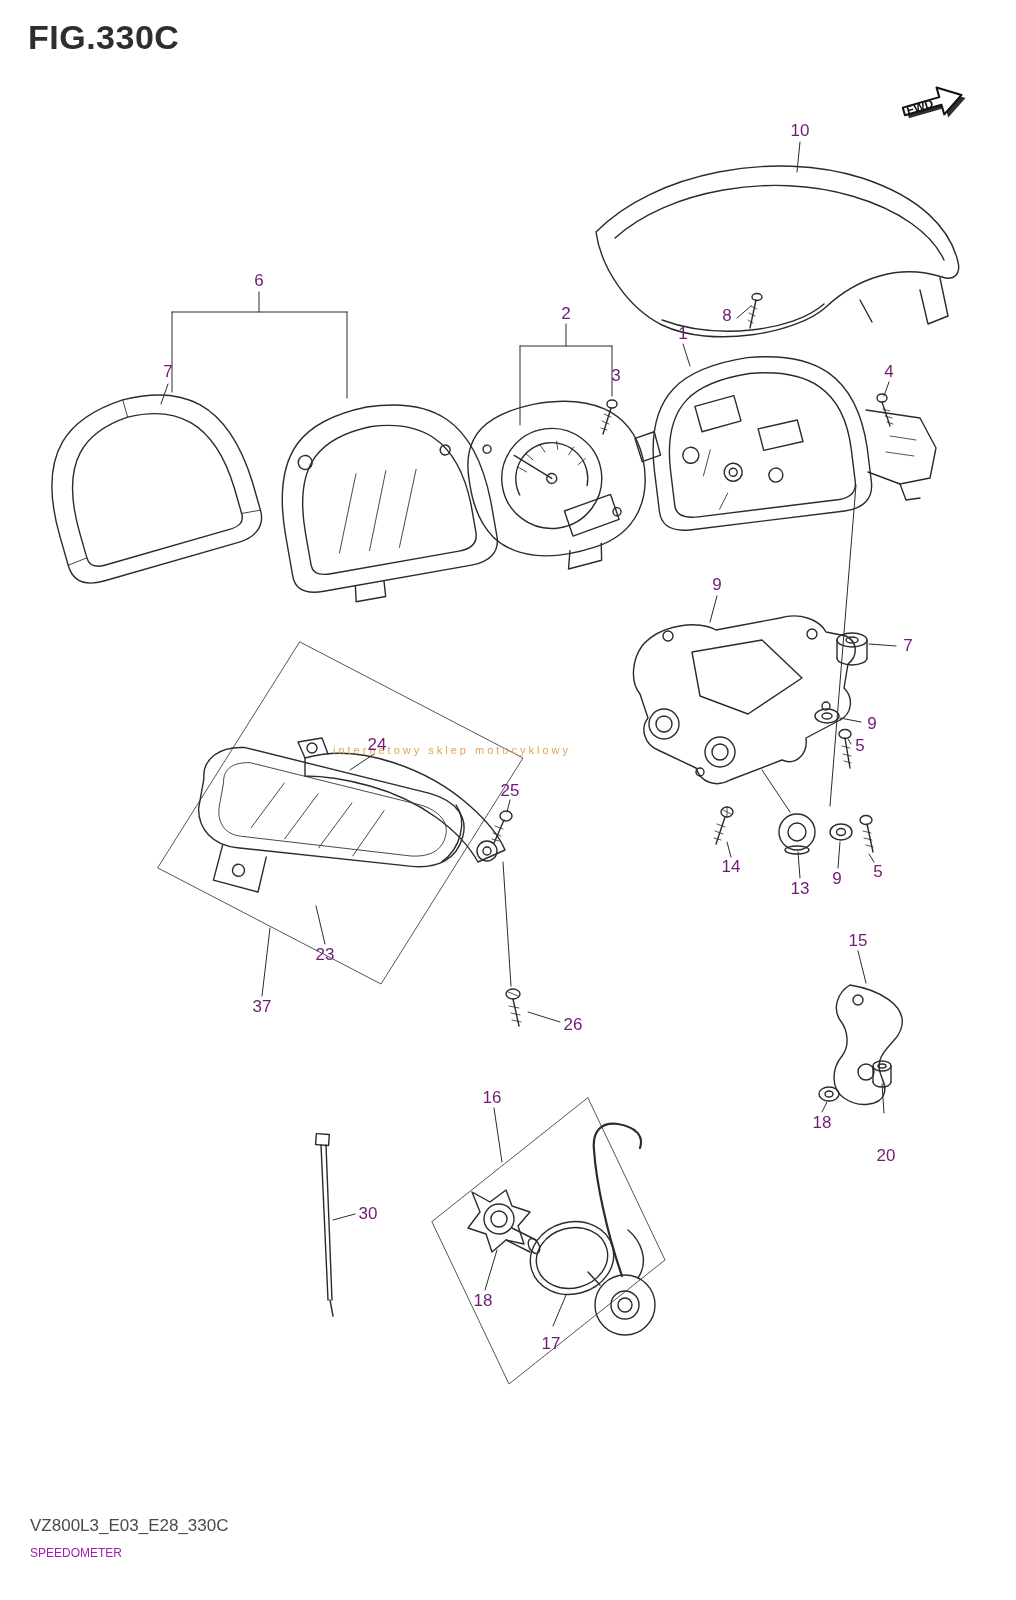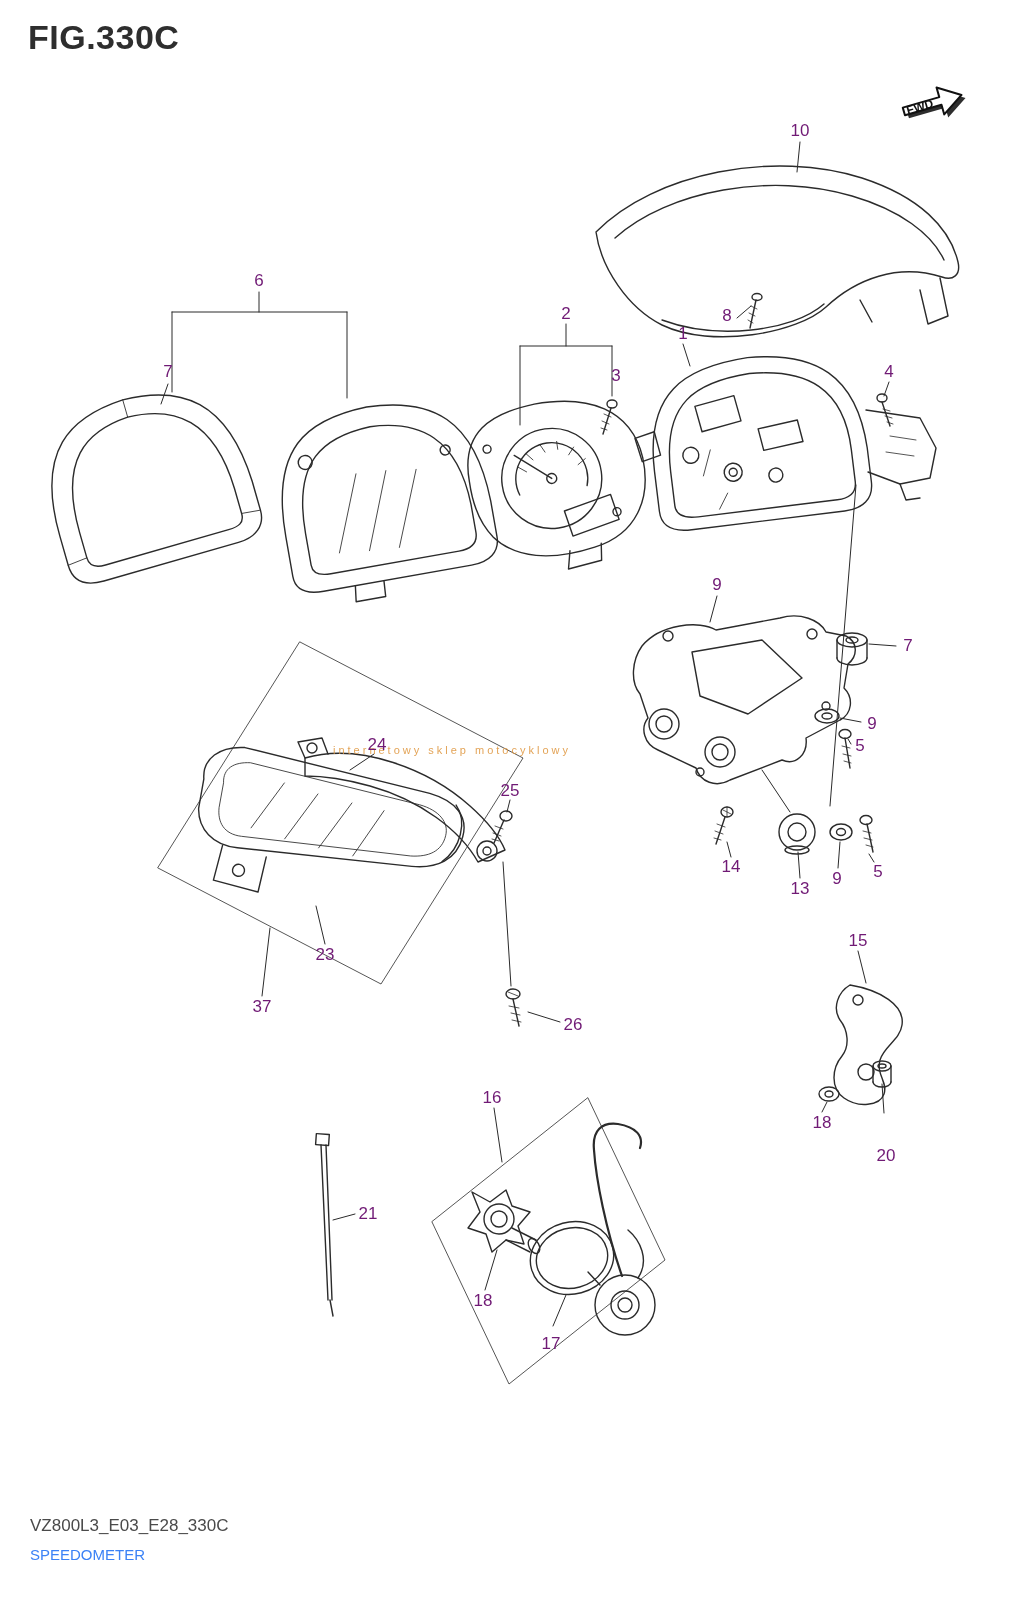--- a/index.html
+++ b/index.html
@@ -11,21 +11,21 @@
   .art .leader{stroke-width:1;}
   .art .thin{stroke-width:0.8;}
   .art .cable{stroke-width:2.2;}
   .art .fwd-shadow{fill:#2e2e2e;stroke:none;}
   .art .fwd-shape{fill:#ffffff;stroke:#111111;stroke-width:2;}
   .art .fwd-text{fill:#111111;stroke:none;font:bold 12px "Liberation Sans",sans-serif;}
   .fig-title{position:absolute;left:28px;top:18px;font-size:34px;font-weight:bold;
              color:#2e2e2e;letter-spacing:0.5px;}
   .callout{position:absolute;transform:translate(-50%,-50%);font-size:17px;color:#701a75;}
   .footer-code{position:absolute;left:30px;top:1516px;font-size:17px;color:#4a4a4a;}
-  .footer-name{position:absolute;left:30px;top:1546px;font-size:15px;color:#3b82f6;}
+  .footer-name{position:absolute;left:30px;top:1546px;font-size:12px;color:#a21caf;}
   .watermark{position:absolute;left:182px;top:742px;width:540px;text-align:center;
              pointer-events:none;}
   .wm-main{font-size:42px;font-weight:bold;font-style:italic;color:#c6c6c6;opacity:0.85;
            letter-spacing:2px;line-height:1;}
   .wm-num{color:#eda43b;}
   .wm-sub{font-size:11px;color:#e09a45;letter-spacing:3px;margin-top:2px;opacity:0.9;}
 </style>
 </head>
 <body>
 
@@ -307,20 +307,20 @@
   <div class="callout" style="left:878px;top:872px">5</div>
   <div class="callout" style="left:377px;top:745px">24</div>
   <div class="callout" style="left:510px;top:791px">25</div>
   <div class="callout" style="left:325px;top:955px">23</div>
   <div class="callout" style="left:262px;top:1007px">37</div>
   <div class="callout" style="left:573px;top:1025px">26</div>
   <div class="callout" style="left:858px;top:941px">15</div>
   <div class="callout" style="left:822px;top:1123px">18</div>
   <div class="callout" style="left:886px;top:1156px">20</div>
   <div class="callout" style="left:492px;top:1098px">16</div>
-  <div class="callout" style="left:368px;top:1214px">21</div>
+  <div class="callout" style="left:368px;top:1214px">30</div>
   <div class="callout" style="left:483px;top:1301px">18</div>
   <div class="callout" style="left:551px;top:1344px">17</div>
 
   <div class="footer-code">VZ800L3_E03_E28_330C</div>
   <div class="footer-name">SPEEDOMETER</div>
 
 </div>
 
 </body></html>

